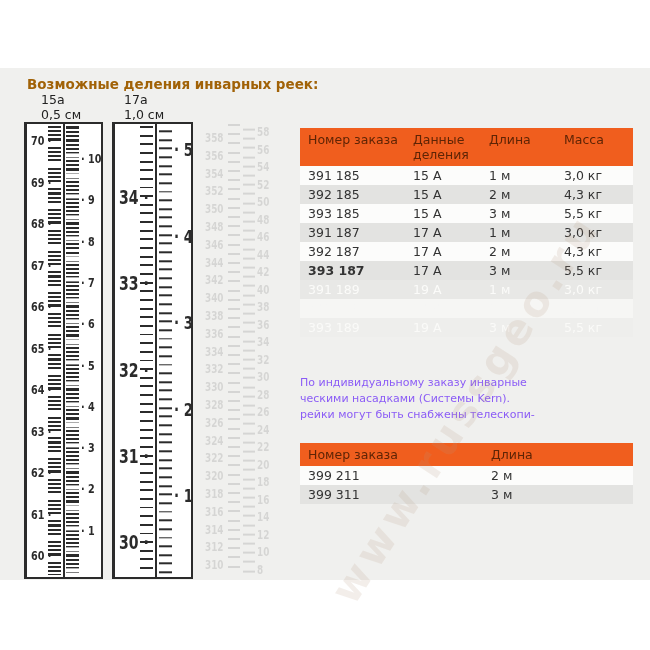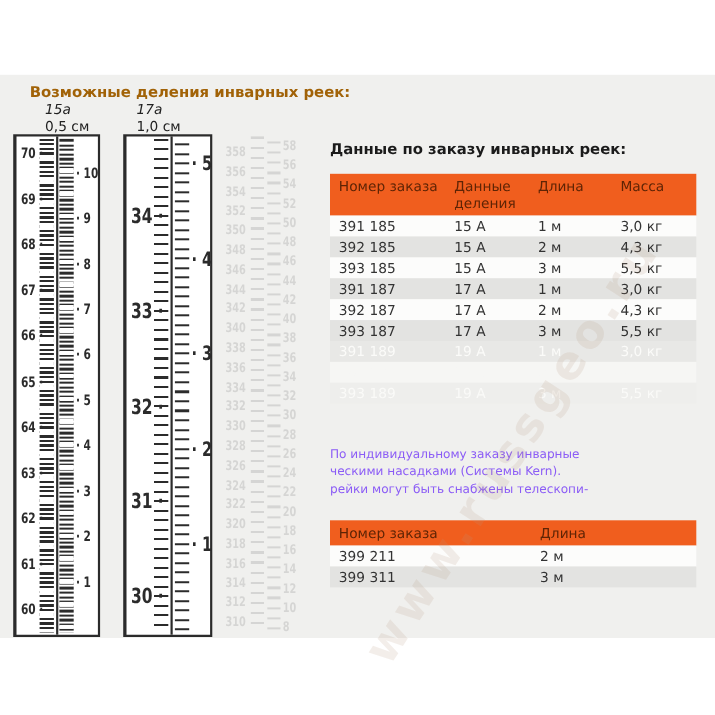--- a/index.html
+++ b/index.html
@@ -5,21 +5,21 @@
   html,body{margin:0;padding:0;}
   body{
     width:650px;height:650px;background:#ffffff;position:relative;overflow:hidden;
     font-family:"DejaVu Sans","Liberation Sans",sans-serif;color:#333;
   }
   .band{position:absolute;left:0;top:68px;width:650px;height:512px;background:#f0f0ee;}
   .page-title{
     position:absolute;left:27px;top:8px;font-size:13.5px;font-weight:bold;color:#a16207;
   }
   .ruler-label{position:absolute;font-size:12.5px;color:#222;line-height:15px;}
-  .ruler-label .code{display:block;font-style:italic;}
+  .ruler-label .code{display:block;}
   .ruler-label .div{display:block;}
 
   
   .ruler{position:absolute;background:#ffffff;}
   .ruler.bordered{border:2px solid #2b2b2b;border-left-width:3px;}
   .ruler .inner{position:absolute;left:0;top:0;right:0;bottom:0;}
   .ruler.faded{background:transparent;}
   .ruler.faded .inner{opacity:0.13;}
   .rnum{
     position:absolute;font-weight:bold;color:#2b2b2b;white-space:nowrap;
@@ -82,21 +82,21 @@
   <div class="ruler-label" style="left:41px;top:24px;">
     <span class="code">15а</span>
     <span class="div">0,5 см</span>
   </div>
   <div class="ruler-label" style="left:124px;top:24px;">
     <span class="code">17а</span>
     <span class="div">1,0 см</span>
   </div>
 
   <div id="rulers">
-      <div class="ruler bordered" style="left: 12px; top: 54px; width: 74px; height: 453px;">
+      <div class="ruler bordered" style="left: 24px; top: 54px; width: 74px; height: 453px;">
         <div class="inner">
           <div class="tickcol t-dense" style="left: 21px; width: 13px;"></div>
           <div class="midline" style="left: 36px; width: 2px;"></div>
           <div class="tickcol t-dense offset" style="left: 39px; width: 13px;"></div>
           <span class="rnum left" style="left: 4px; width: 18px; top: 16px; font-size: 13px;">70 ·</span>
           <span class="rnum left" style="left: 4px; width: 18px; top: 57.5px; font-size: 13px;">69 ·</span>
           <span class="rnum left" style="left: 4px; width: 18px; top: 99px; font-size: 13px;">68 ·</span>
           <span class="rnum left" style="left: 4px; width: 18px; top: 140.5px; font-size: 13px;">67 ·</span>
           <span class="rnum left" style="left: 4px; width: 18px; top: 182px; font-size: 13px;">66 ·</span>
           <span class="rnum left" style="left: 4px; width: 18px; top: 223.5px; font-size: 13px;">65 ·</span>
@@ -187,21 +187,20 @@
           <span class="rnum right" style="left: 52px; width: 16px; top: 377.5px; font-size: 12px;">16</span>
           <span class="rnum right" style="left: 52px; width: 16px; top: 395px; font-size: 12px;">14</span>
           <span class="rnum right" style="left: 52px; width: 16px; top: 412.5px; font-size: 12px;">12</span>
           <span class="rnum right" style="left: 52px; width: 16px; top: 430px; font-size: 12px;">10</span>
           <span class="rnum right" style="left: 52px; width: 16px; top: 447.5px; font-size: 12px;">8</span>
         </div>
       </div>
     </div>
 
   <div class="right-col">
-    <div class="section-heading">Данные по заказу инварных реек:</div>
 
     <div class="tbl" id="order-table">
         <div class="hrow">
           <div class="cell" style="width: 105px;">Номер заказа</div>
           <div class="cell" style="width: 76px;">Данные деления</div>
           <div class="cell" style="width: 75px;">Длина</div>
           <div class="cell" style="width: 77px;">Масса</div>
         </div>
         <div class="row">
           <div class="cell" style="width: 105px;">391 185</div>
@@ -227,21 +226,21 @@
           <div class="cell" style="width: 75px;">1 м</div>
           <div class="cell" style="width: 77px;">3,0 кг</div>
         </div>
         <div class="row">
           <div class="cell" style="width: 105px;">392 187</div>
           <div class="cell" style="width: 76px;">17 А</div>
           <div class="cell" style="width: 75px;">2 м</div>
           <div class="cell" style="width: 77px;">4,3 кг</div>
         </div>
         <div class="row alt">
-          <div class="cell" style="width: 105px;">393 187</div>
+          <div class="cell" style="width: 105px; font-weight: bold;">393 187</div>
           <div class="cell" style="width: 76px;">17 А</div>
           <div class="cell" style="width: 75px;">3 м</div>
           <div class="cell" style="width: 77px;">5,5 кг</div>
         </div>
         <div class="row fade0">
           <div class="cell" style="width: 105px;">391 189</div>
           <div class="cell" style="width: 76px;">19 А</div>
           <div class="cell" style="width: 75px;">1 м</div>
           <div class="cell" style="width: 77px;">3,0 кг</div>
         </div>

